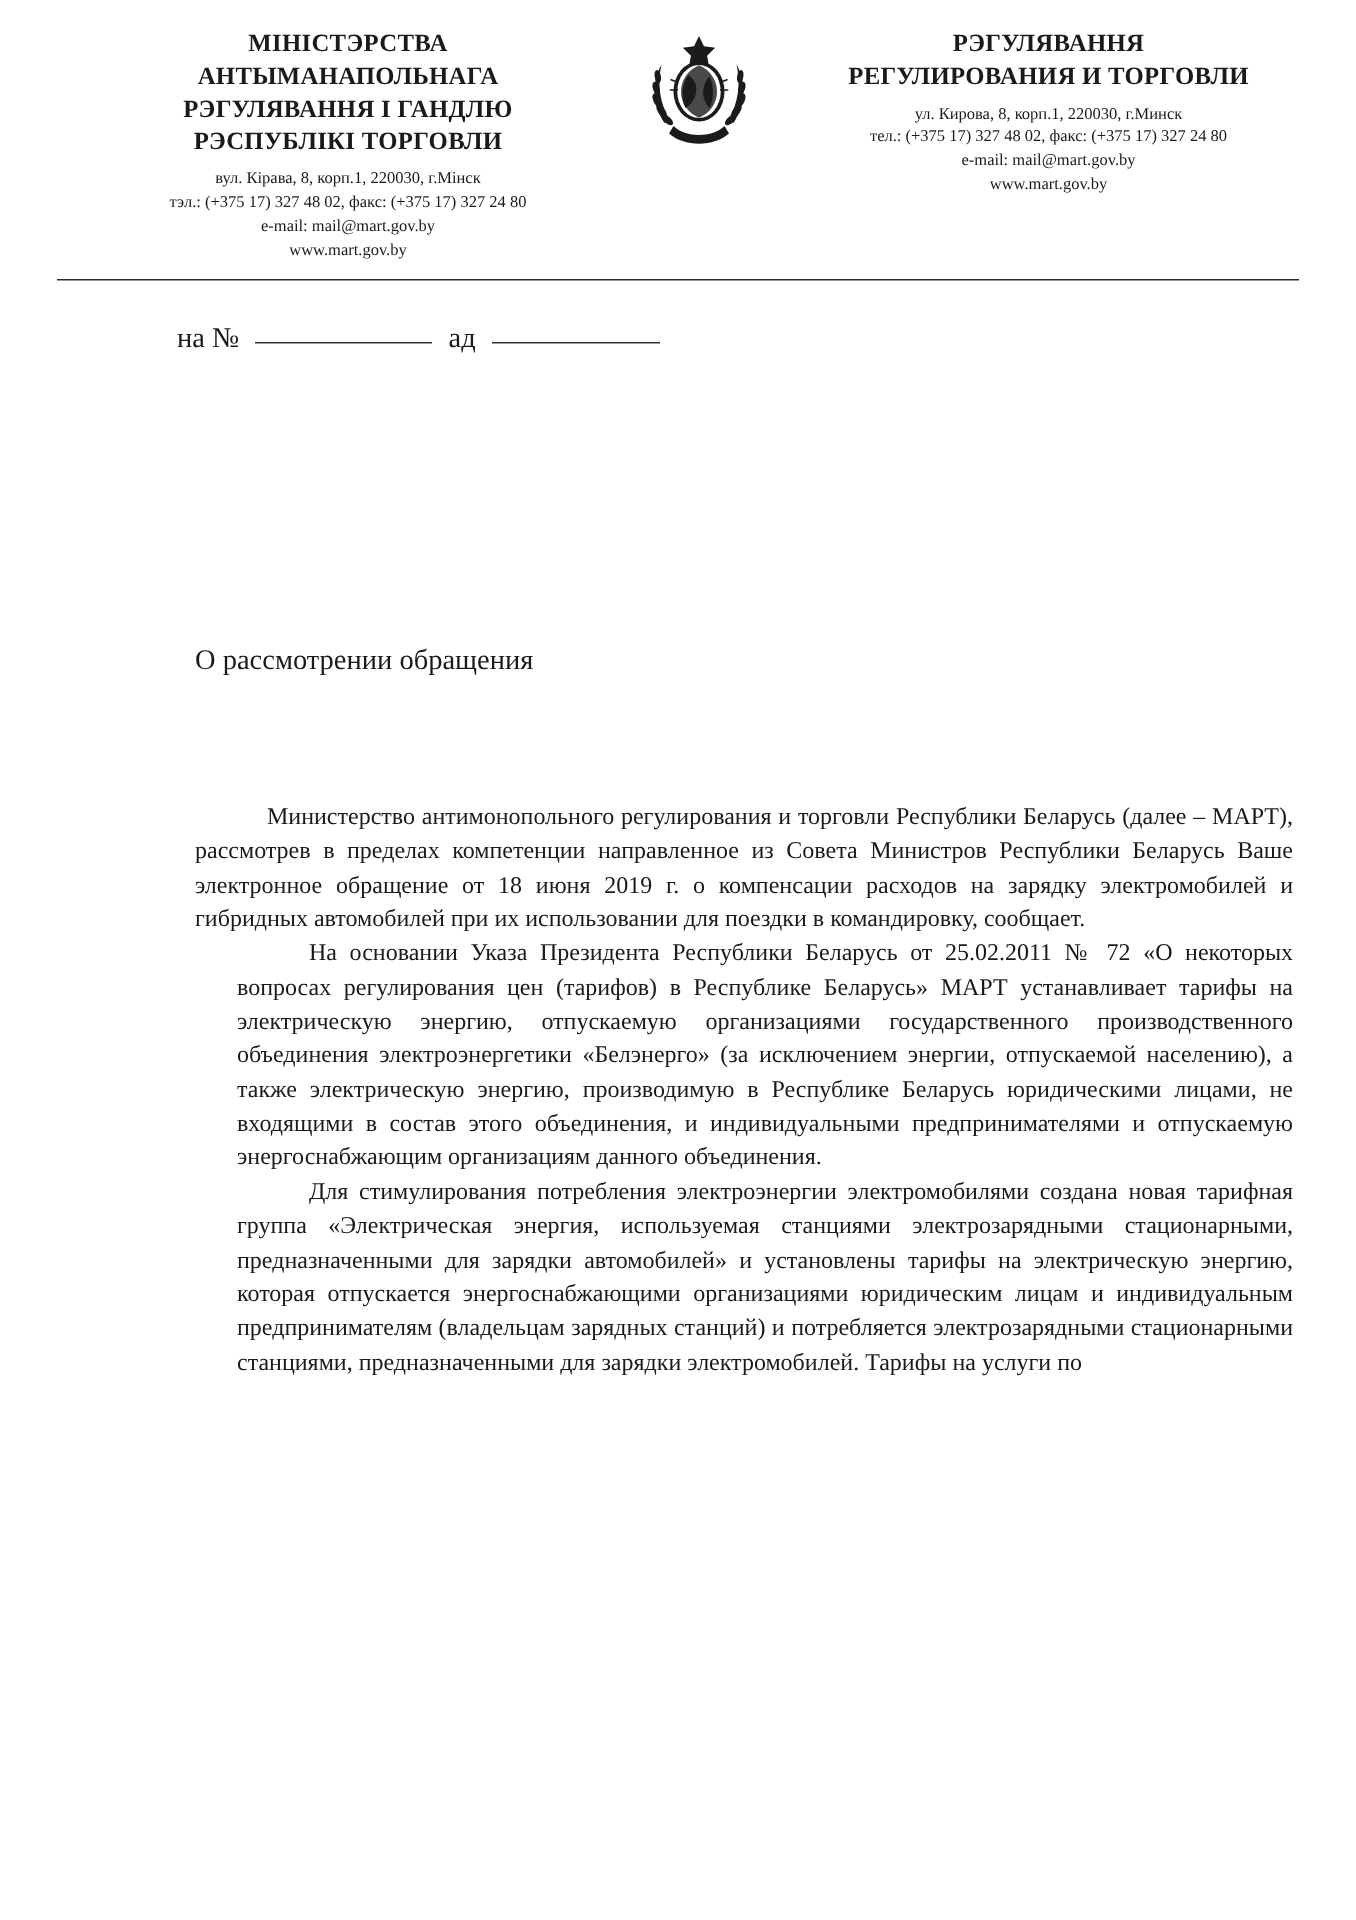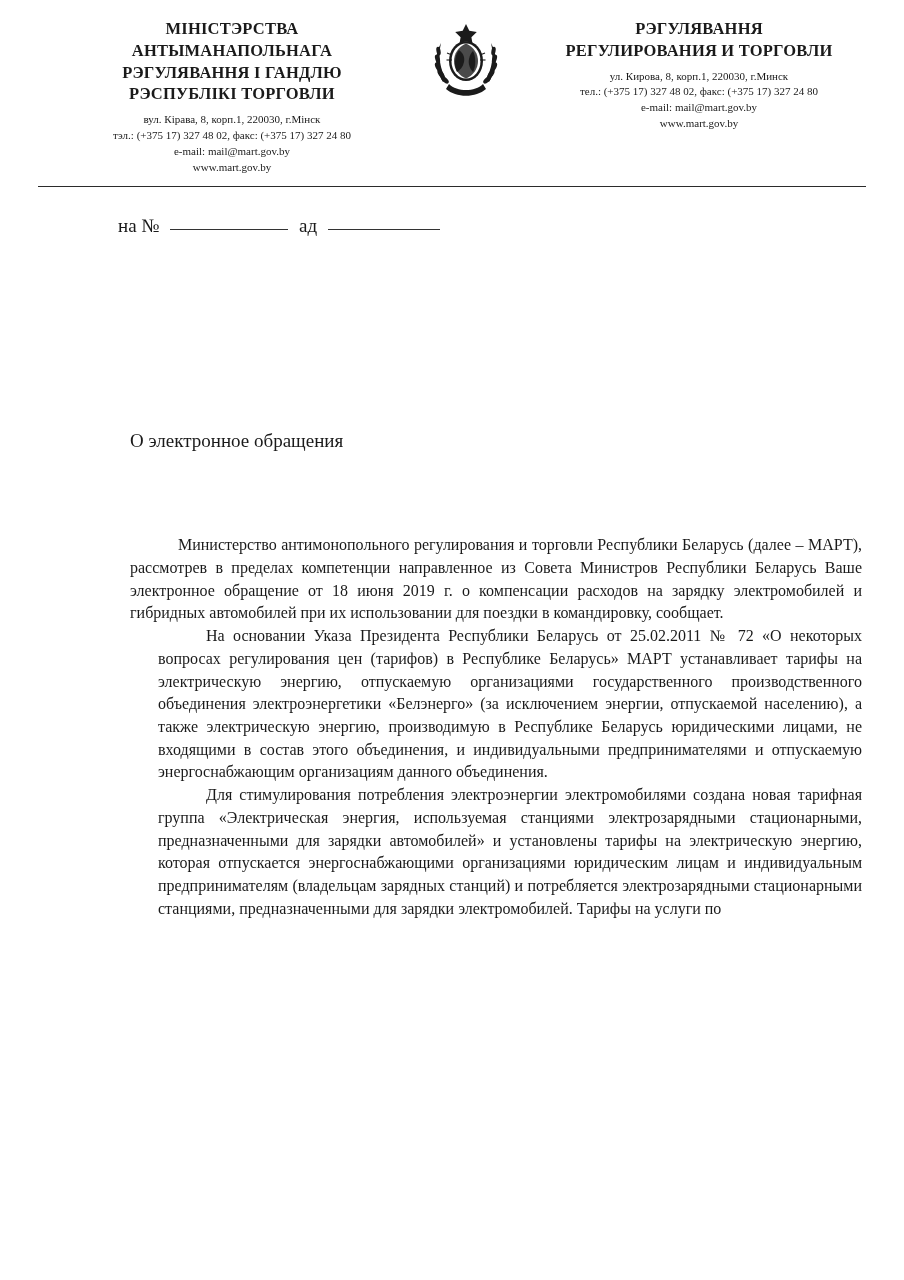--- a/index.html
+++ b/index.html
@@ -187,21 +187,21 @@
 
   <div class="refblock">
     <div class="line2">
       <span>на №</span>
       <span class="blank"></span>
       <span>ад</span>
       <span class="blank short"></span>
     </div>
   </div>
 
-  <div class="subject">О электронное обращения</div>
+  <div class="subject">О рассмотрении обращения</div>
 
   <div class="body-text">
     <p>Министерство антимонопольного регулирования и торговли Республики Беларусь (далее – МАРТ), рассмотрев в пределах компетенции направленное из Совета Министров Республики Беларусь Ваше электронное обращение от 18 июня 2019 г. о компенсации расходов на зарядку электромобилей и гибридных автомобилей при их использовании для поездки в командировку, сообщает.</p>
     <p>На основании Указа Президента Республики Беларусь от 25.02.2011 № 72 «О некоторых вопросах регулирования цен (тарифов) в Республике Беларусь» МАРТ устанавливает тарифы на электрическую энергию, отпускаемую организациями государственного производственного объединения электроэнергетики «Белэнерго» (за исключением энергии, отпускаемой населению), а также электрическую энергию, производимую в Республике Беларусь юридическими лицами, не входящими в состав этого объединения, и индивидуальными предпринимателями и отпускаемую энергоснабжающим организациям данного объединения.</p>
     <p>Для стимулирования потребления электроэнергии электромобилями создана новая тарифная группа «Электрическая энергия, используемая станциями электрозарядными стационарными, предназначенными для зарядки автомобилей» и установлены тарифы на электрическую энергию, которая отпускается энергоснабжающими организациями юридическим лицам и индивидуальным предпринимателям (владельцам зарядных станций) и потребляется электрозарядными стационарными станциями, предназначенными для зарядки электромобилей. Тарифы на услуги по</p>
   </div>
 
 </div>
 
 </body></html>

